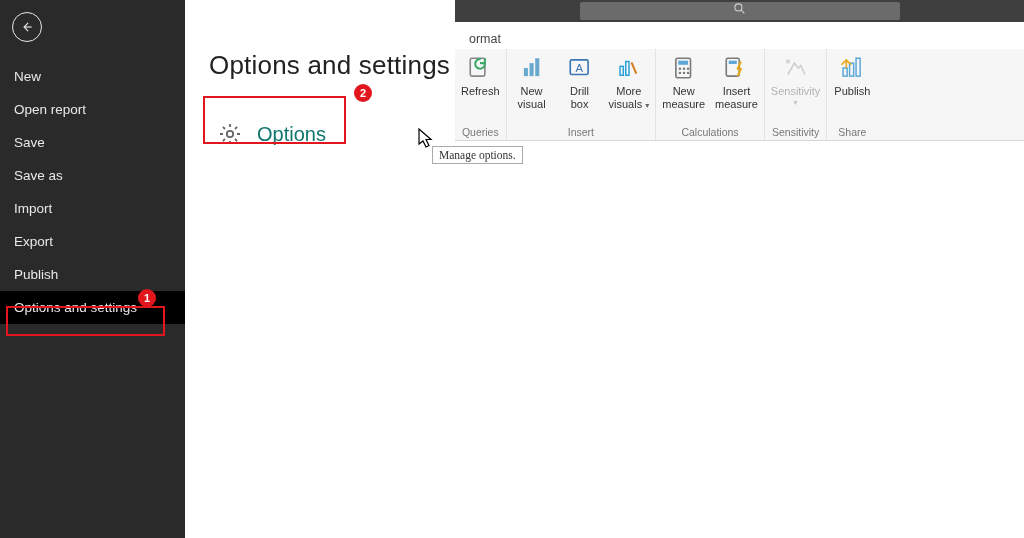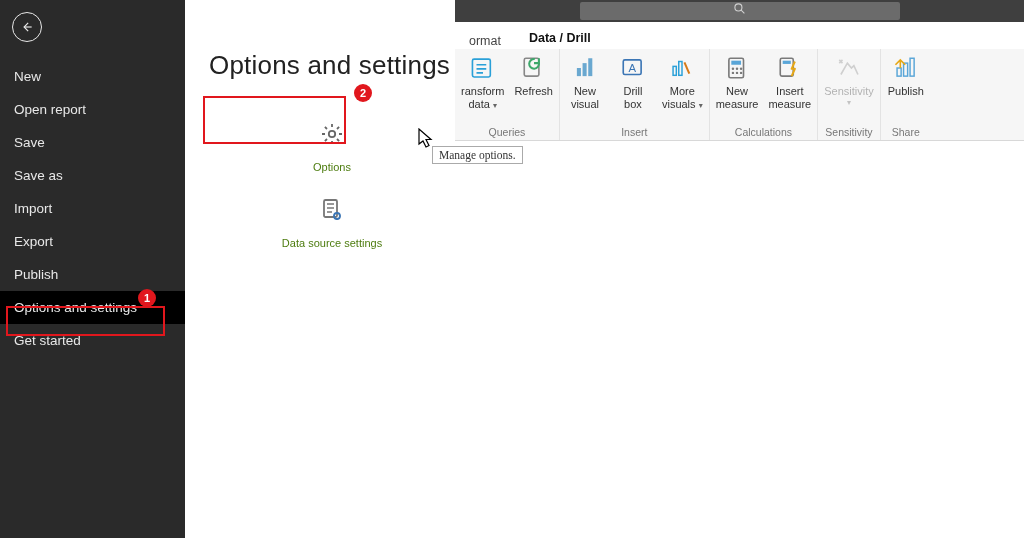--- a/index.html
+++ b/index.html
@@ -35,21 +35,21 @@
     .search-box svg { opacity: .9; flex: 0 0 auto; }
     .search-box span { color: #ddd; font-size: 12px; line-height: 1; }
 
     
     .ribbon-tabs {
       position: absolute;
       top: 22px; left: 455px; right: 0; height: 32px;
       background: #fff;
       display: flex;
       align-items: flex-end;
-      border-bottom: 1px solid #737373;
+      border-bottom: 3px solid #737373;
     }
     .ribbon-tab {
       padding: 5px 14px 5px 14px;
       font-size: 12.5px;
       color: #444;
       cursor: pointer;
     }
     .ribbon-tab.active {
       font-weight: 600;
       color: #111;
@@ -127,25 +127,24 @@
     }
     .panel-title {
       font-size: 26px; font-weight: 400; color: #222;
       margin-bottom: 28px;
       letter-spacing: .2px;
     }
     .panel-row {
       display: flex; align-items: center;
       gap: 14px;
       padding: 12px 8px;
-      font-size: 11px;
-      color: #4d7c0f;
+      font-size: 20px;
+      color: #0f766e;
       cursor: pointer;
       position: relative;
-      flex-direction: column;
     }
     .panel-row .row-ico {
        width: 26px; height: 26px; display:flex; align-items:center; justify-content:center;
     }
 
     
     .highlight-box {
       border: 2.5px solid #e1171d;
       position: absolute;
       pointer-events: none;
@@ -184,37 +183,26 @@
     <svg width="13" height="13" viewBox="0 0 24 24">
       <circle cx="10" cy="10" r="6.5" fill="none" stroke="#ddd" stroke-width="2"></circle>
       <line x1="15" y1="15" x2="21" y2="21" stroke="#ddd" stroke-width="2"></line>
     </svg>
     <span>Search</span>
   </div>
 </div>
 
 <div class="ribbon-tabs">
   <div class="ribbon-tab">ormat</div>
-  <div class="ribbon-tab active">Data / Drill</div>
 </div>
 
 <div class="ribbon-body">
 
   <div class="ribbon-group">
     <div class="items">
-      <div class="ribbon-btn">
-        <div class="ico">
-          <svg width="26" height="26" viewBox="0 0 32 32">
-              <rect x="3" y="5" width="22" height="22" rx="2" fill="none" stroke="#2aa0d8" stroke-width="2"></rect>
-              <path d="M8 12h12M8 17h12M8 22h8" stroke="#2aa0d8" stroke-width="2"></path>
-            </svg>
-        </div>
-        <span>ransform</span>
-        <span><span>data</span> <span class="chev">▾</span></span>
-      </div>
       <div class="ribbon-btn">
         <div class="ico">
           <svg width="26" height="26" viewBox="0 0 32 32">
               <rect x="4" y="4" width="18" height="22" rx="2" fill="none" stroke="#888" stroke-width="2"></rect>
               <path d="M22 10a6 6 0 1 1-5-5" fill="none" stroke="#3da86b" stroke-width="2.5"></path>
               <path d="M22 4v6h-6" fill="none" stroke="#3da86b" stroke-width="2.5"></path>
             </svg>
         </div>
         <span>Refresh</span>
         <span>&nbsp;</span>
@@ -338,47 +326,35 @@
     </svg>
   </div>
   <div class="menu-item">New</div>
   <div class="menu-item">Open report</div>
   <div class="menu-item">Save</div>
   <div class="menu-item">Save as</div>
   <div class="menu-item">Import</div>
   <div class="menu-item">Export</div>
   <div class="menu-item">Publish</div>
   <div class="menu-item selected">Options and settings</div>
-  <div class="menu-item">Get started</div>
 </div>
 
 <div class="second-panel">
   <div class="panel-title">Options and settings</div>
 
   <div class="panel-row">
     <div class="row-ico">
       <svg width="24" height="24" viewBox="0 0 24 24">
           <circle cx="12" cy="12" r="3.2" fill="none" stroke="#666" stroke-width="1.8"></circle>
           <path d="M12 2v3M12 19v3M2 12h3M19 12h3M4.9 4.9l2.1 2.1M17 17l2.1 2.1M19.1 4.9L17 7M7 17l-2.1 2.1" stroke="#666" stroke-width="1.8"></path>
         </svg>
     </div>
     <span>Options</span>
   </div>
 
-  <div class="panel-row">
-    <div class="row-ico">
-      <svg width="24" height="24" viewBox="0 0 24 24">
-          <rect x="4" y="2" width="13" height="17" rx="1.5" fill="none" stroke="#777" stroke-width="1.8"></rect>
-          <path d="M7 6h7M7 10h7M7 14h5" stroke="#777" stroke-width="1.6"></path>
-          <circle cx="17" cy="18" r="3" fill="none" stroke="#3c76b5" stroke-width="1.8"></circle>
-          <path d="M17 14v1M17 21v1M13.5 18h1M19.5 18h1" stroke="#3c76b5" stroke-width="1.6"></path>
-        </svg>
-    </div>
-    <span>Data source settings</span>
-  </div>
 </div>
 
 <div class="highlight-box" style="left:6px; top:306px; width:159px; height:30px;"></div>
 <div class="badge" style="left:138px; top:289px;">1</div>
 
 <div class="highlight-box" style="left:203px; top:96px; width:143px; height:48px;"></div>
 <div class="badge" style="left:354px; top:84px;">2</div>
 
 <svg class="cursor" style="left:418px; top:128px;" viewBox="0 0 16 22">
   <path d="M1 1l0 15 4-3 3 6 3-1.5-3-6 5 0z" fill="#fff" stroke="#000" stroke-width="1.2"></path>

